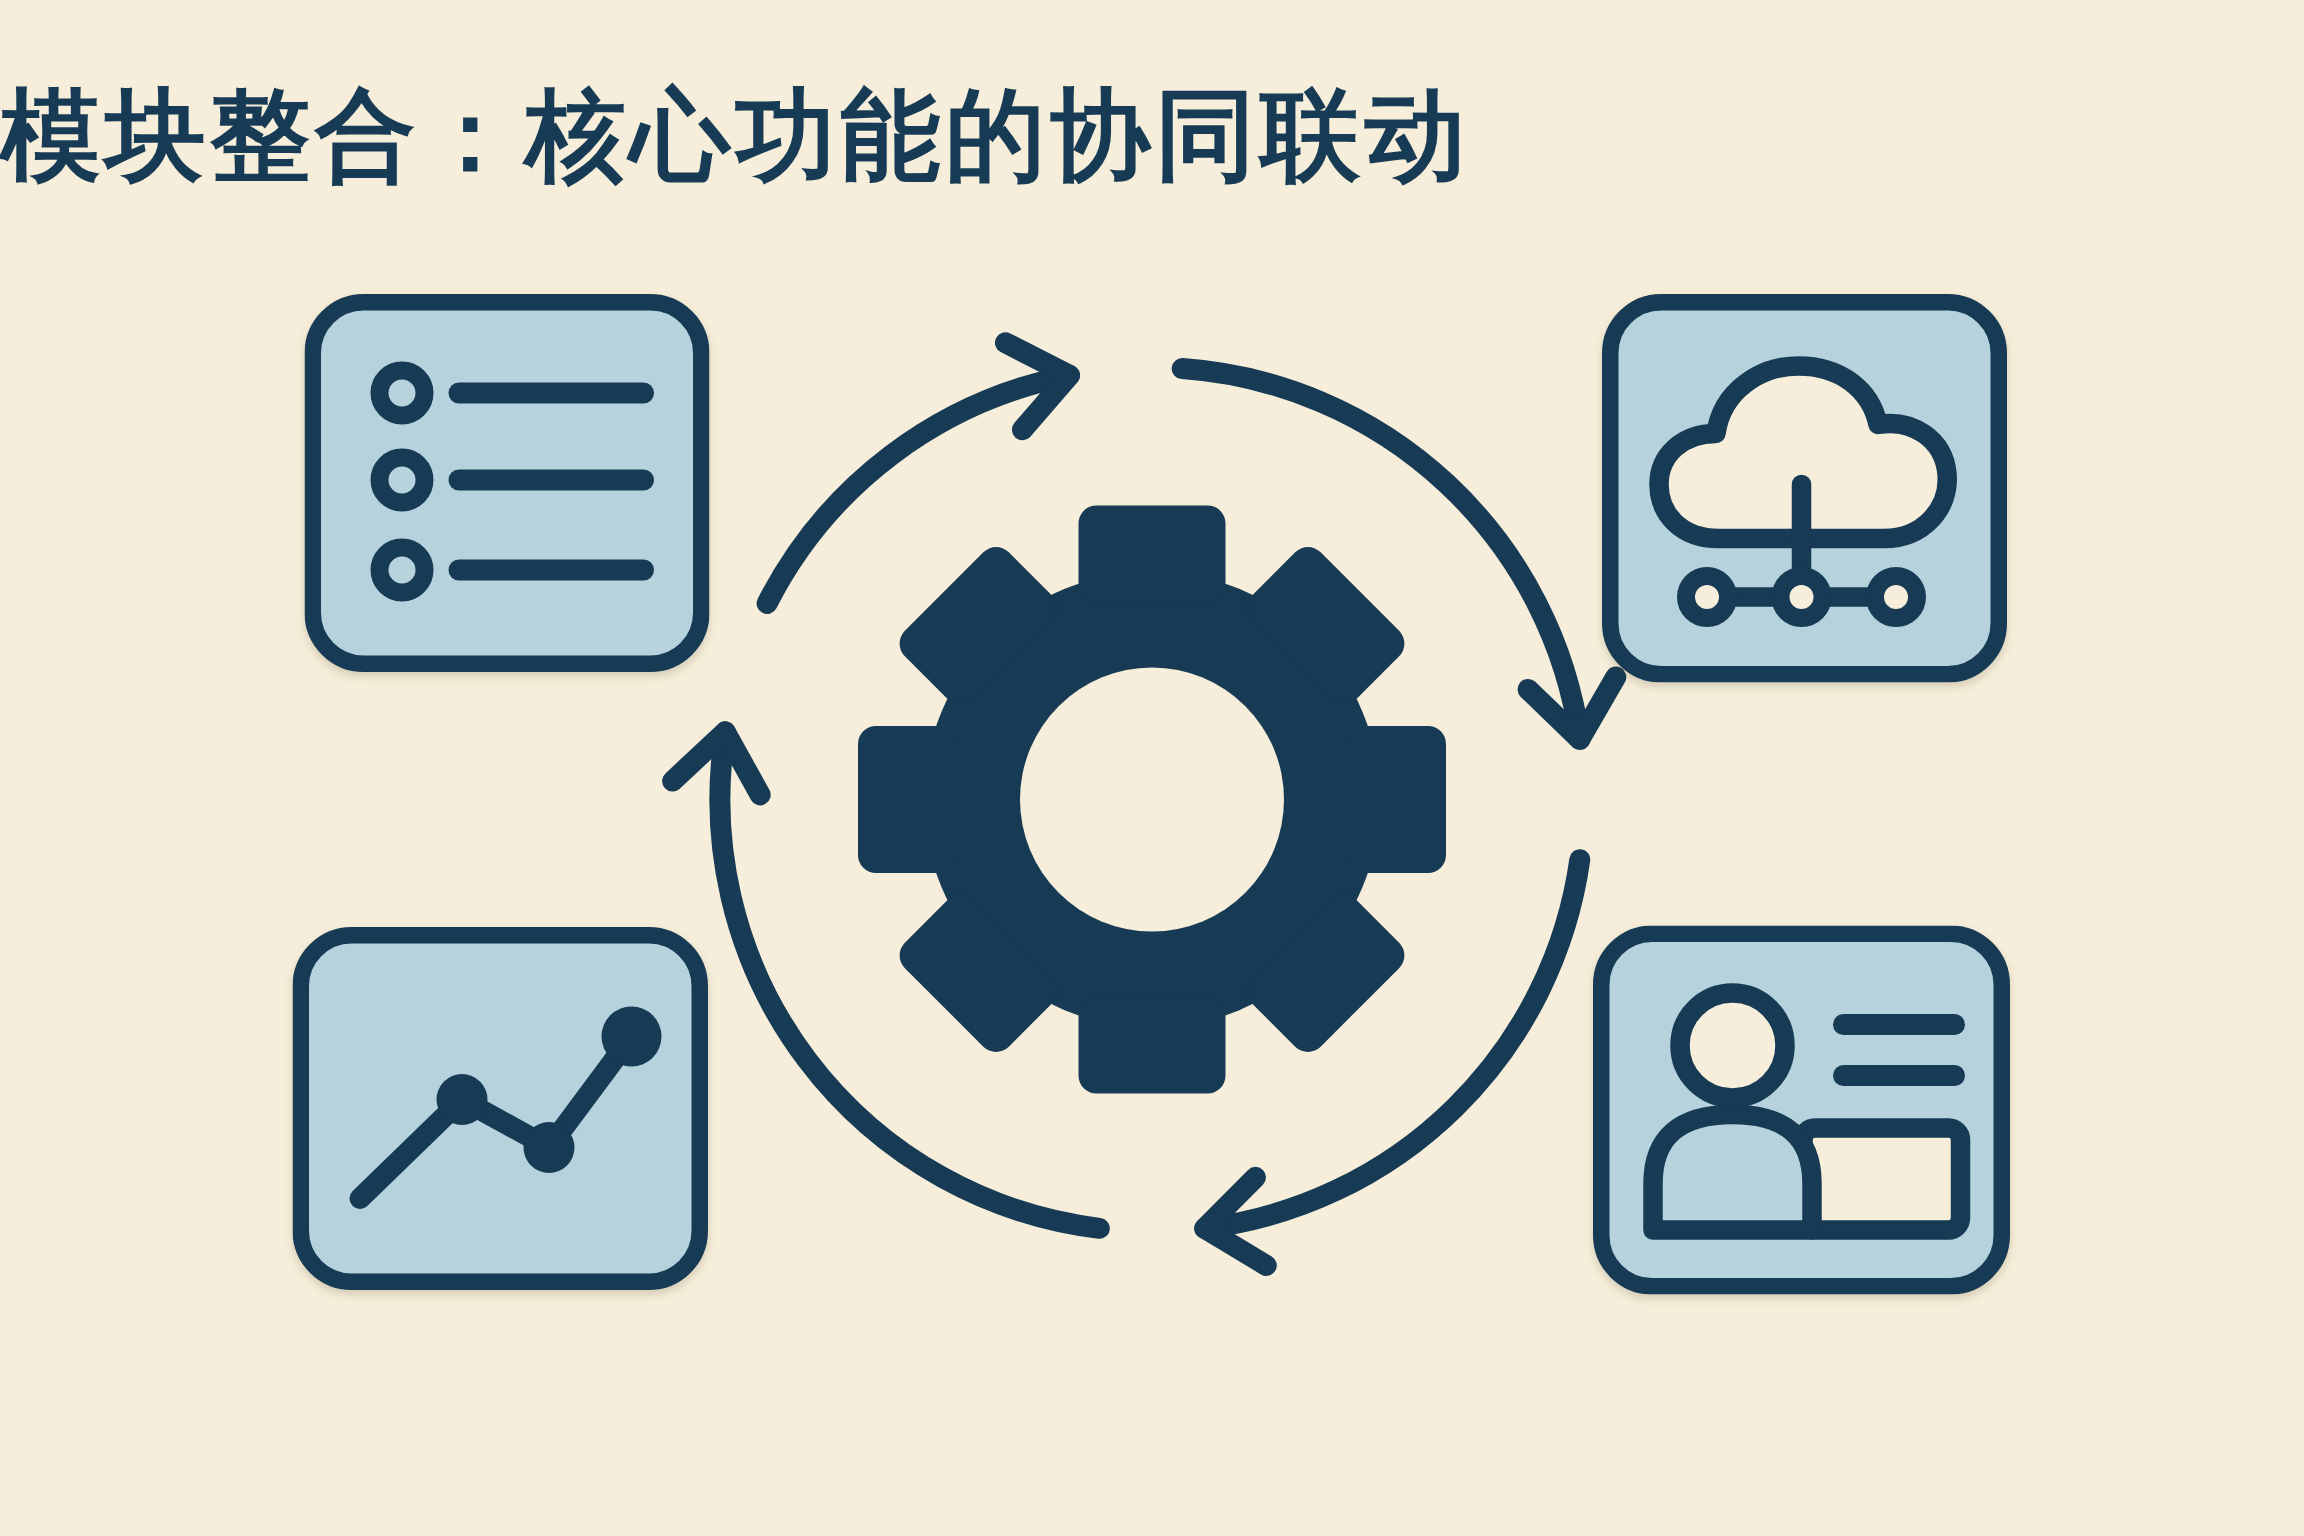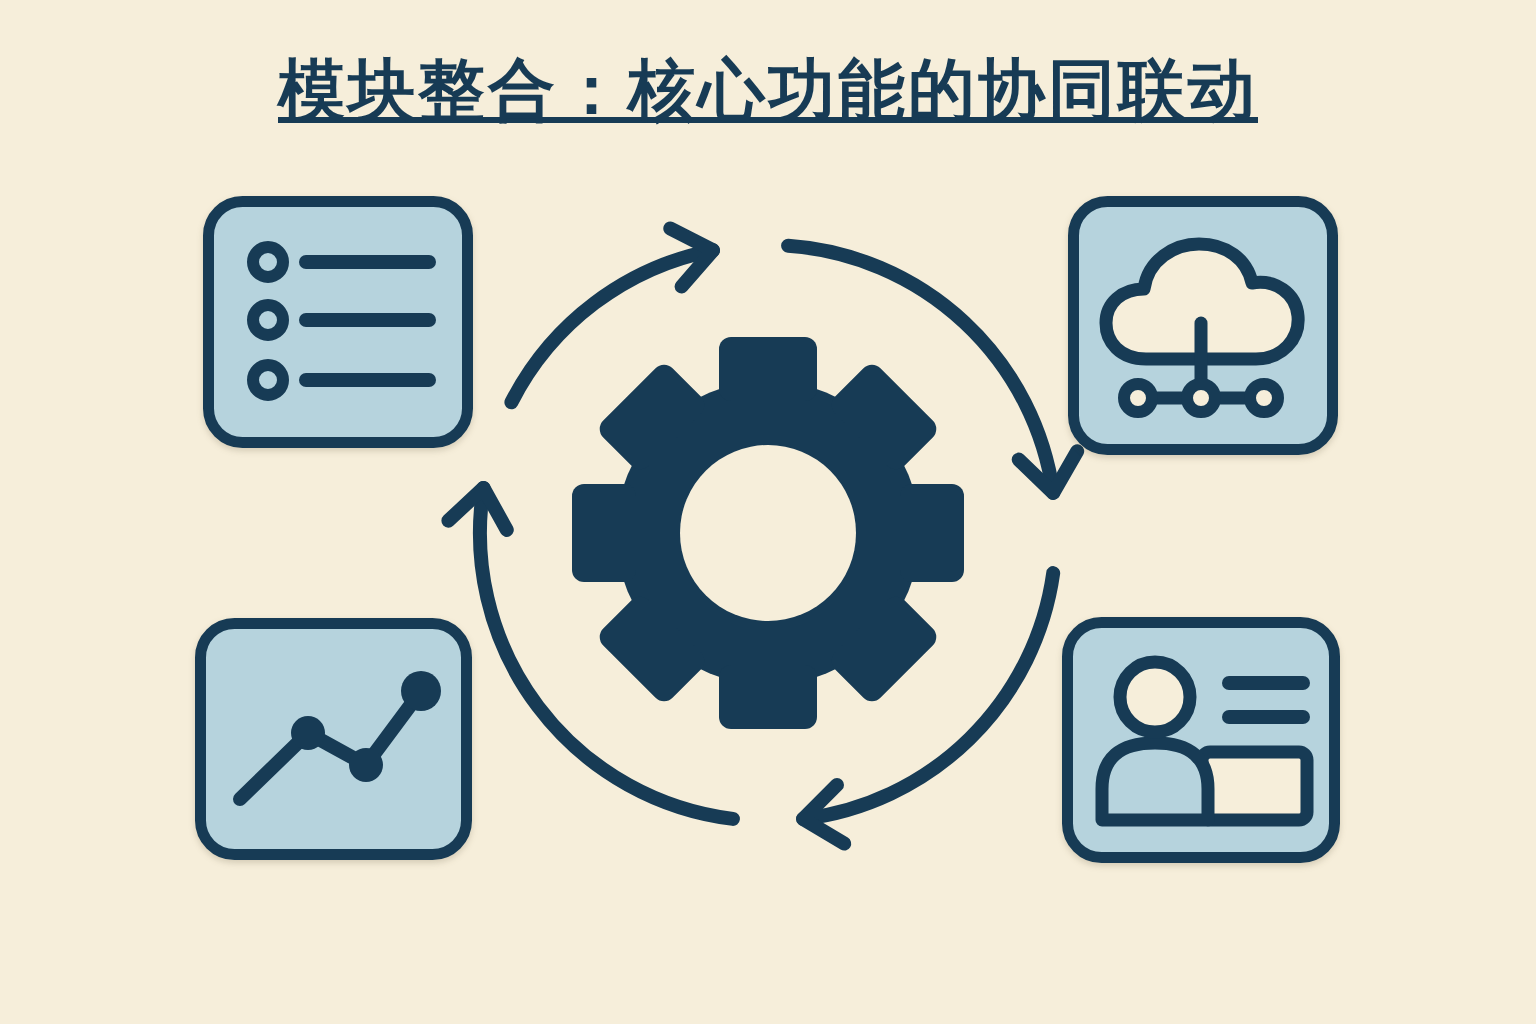--- a/index.html
+++ b/index.html
@@ -10,28 +10,27 @@
     overflow: hidden;
   }
   .stage {
     position: relative;
     width: 1536px; height: 1024px;
     background: var(--cream, #f6eeda);
   }
   .title {
     position: absolute;
     top: 54px; left: 0; width: 1536px;
-    text-align: center;
+    text-align: left;
     font-size: 67px;
     font-weight: 900;
     letter-spacing: 3px;
     color: var(--navy, #173b55);
     line-height: 1.1;
     user-select: none;
-    text-decoration: underline;
   }
   svg.cycle {
     position: absolute; left: 0; top: 0;
   }
   svg.card {
     position: absolute;
     filter: drop-shadow(0 3px 3px rgba(60, 50, 20, 0.18));
   }
   .card-bg {
     fill: var(--blue, #b6d3dd);

